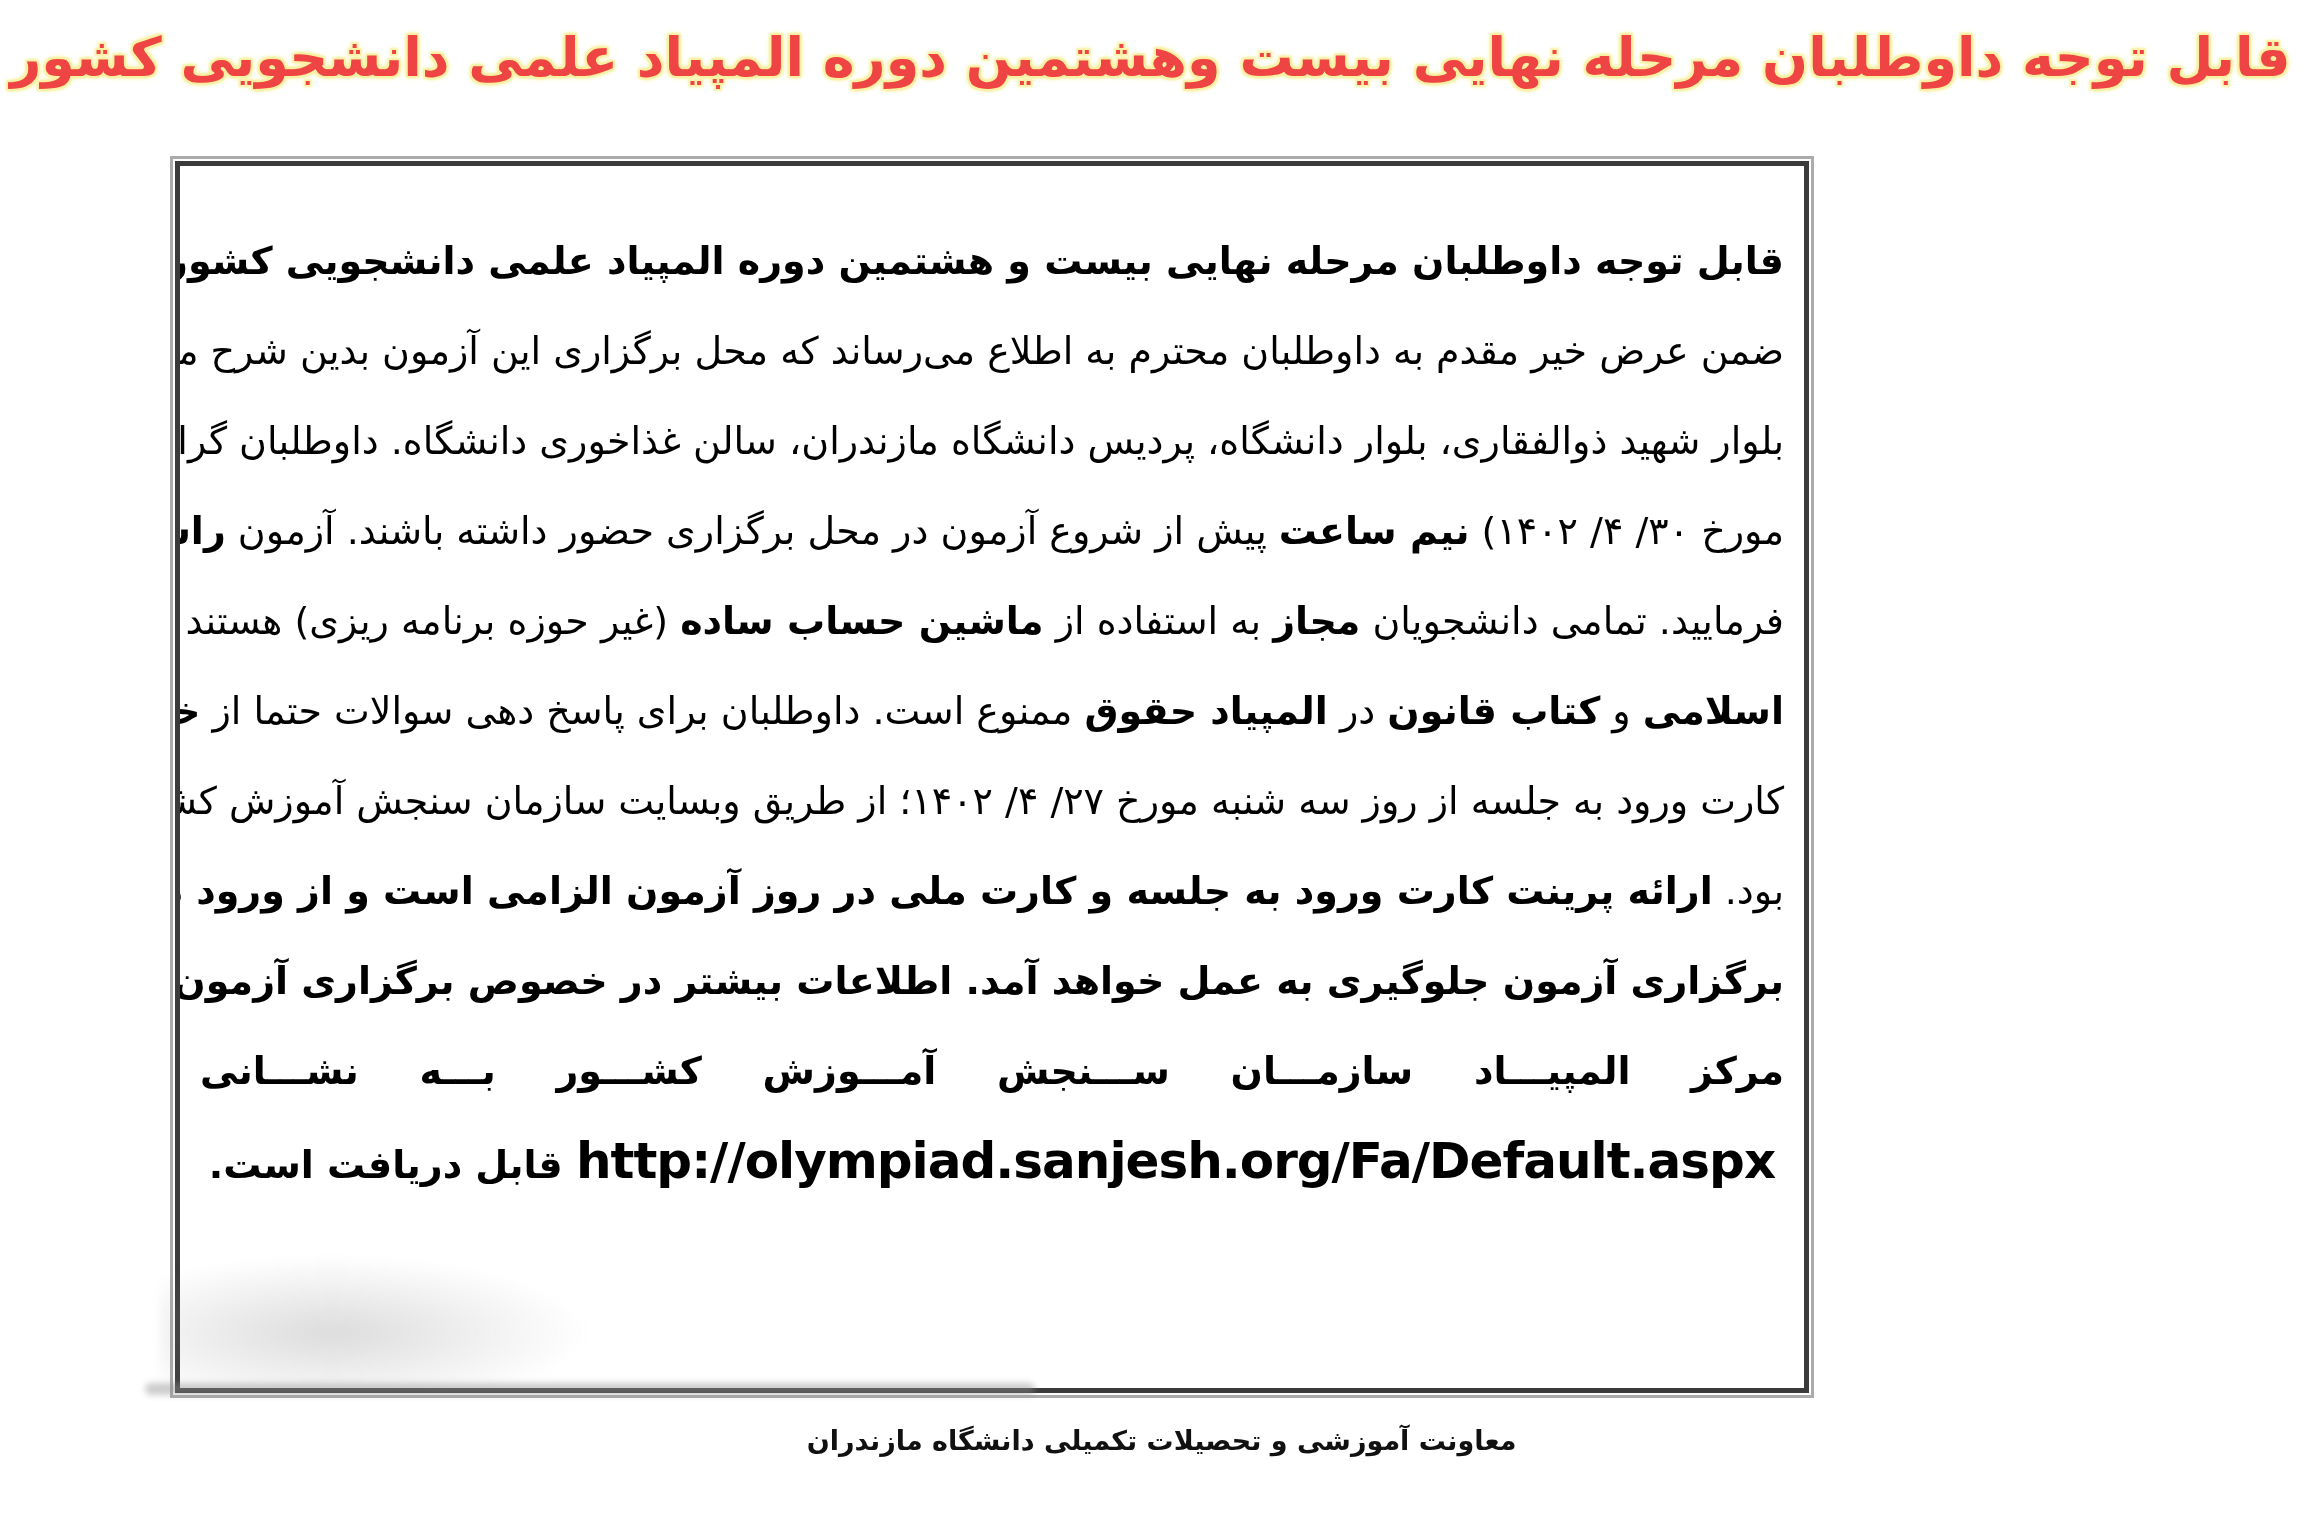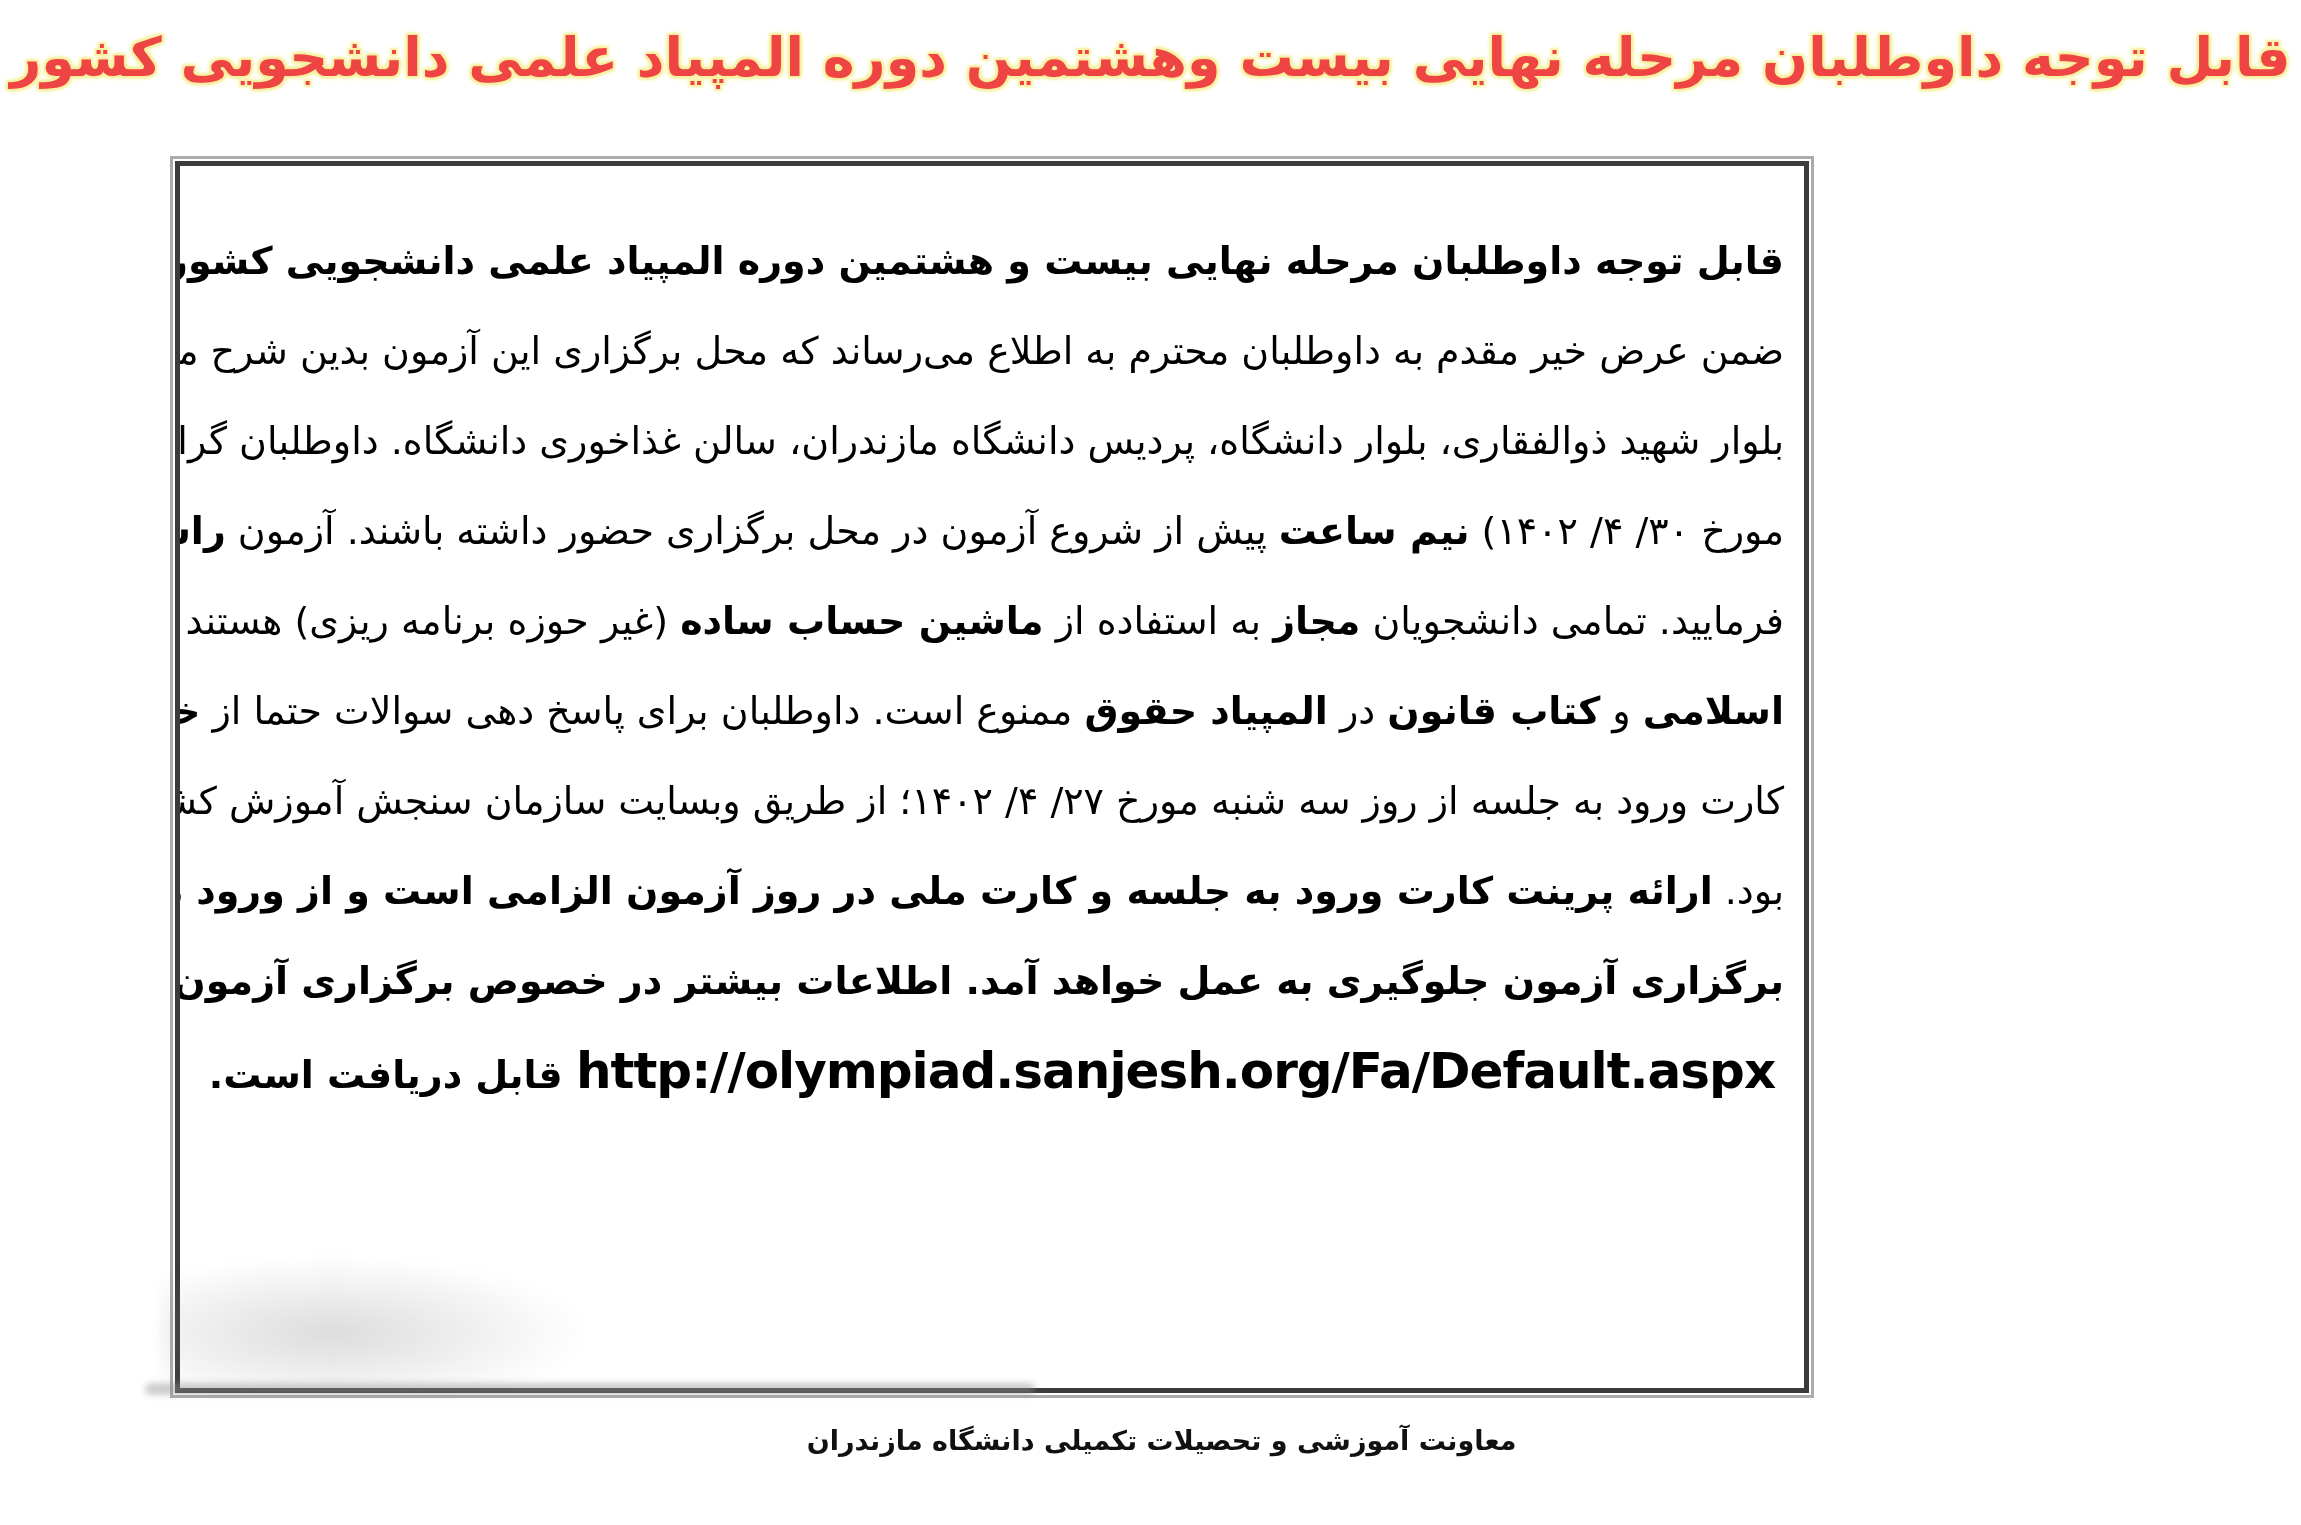--- a/index.html
+++ b/index.html
@@ -68,20 +68,21 @@
   <div class="doc-inner">
       <div class="line right"><span class="seg-b ">قابل توجه داوطلبان مرحله نهایی بیست و هشتمین دوره المپیاد علمی دانشجویی کشور:</span></div>
       <div class="line justify"><span class="">ضمن عرض خیر مقدم به داوطلبان محترم به اطلاع می‌رساند که محل برگزاری این آزمون بدین شرح می‌باشد: شهرستان بابلسر،</span></div>
       <div class="line justify"><span class="">بلوار شهید ذوالفقاری، بلوار دانشگاه، پردیس دانشگاه مازندران، سالن غذاخوری دانشگاه. داوطلبان گرامی در روز آزمون (جمعه</span></div>
       <div class="line justify"><span class="">مورخ ۳۰/ ۴/ ۱۴۰۲) </span><span class="seg-b ">نیم ساعت</span><span class=""> پیش از شروع آزمون در محل برگزاری حضور داشته باشند. آزمون </span><span class="seg-b ">راس ساعت ۸ صبح</span><span class=""> مطابق</span></div>
       <div class="line justify"><span class="">فرمایید. تمامی دانشجویان </span><span class="seg-b ">مجاز</span><span class=""> به استفاده از </span><span class="seg-b ">ماشین حساب ساده</span><span class=""> (غیر حوزه برنامه ریزی) هستند و برای </span><span class="seg-b ">المپیاد</span></div>
       <div class="line justify"><span class="seg-b ">اسلامی</span><span class=""> و </span><span class="seg-b ">کتاب قانون</span><span class=""> در </span><span class="seg-b ">المپیاد حقوق</span><span class=""> ممنوع است. داوطلبان برای پاسخ دهی سوالات حتما از </span><span class="seg-b ">خودکار آبی</span><span class=""> استفاده نمایند.</span></div>
       <div class="line justify"><span class="">کارت ورود به جلسه از روز سه شنبه مورخ ۲۷/ ۴/ ۱۴۰۲؛ از طریق وبسایت سازمان سنجش آموزش کشور در دسترس خواهد</span></div>
       <div class="line justify"><span class="">بود. </span><span class="seg-b ">ارائه پرینت کارت ورود به جلسه و کارت ملی در روز آزمون الزامی است و از ورود داوطلبان بدون کارت به حوزه</span></div>
       <div class="line justify"><span class="seg-b ">برگزاری آزمون جلوگیری به عمل خواهد آمد. اطلاعات بیشتر در خصوص برگزاری آزمون و برنامه امتحانی در سایت</span></div>
+      <div class="line justify"><span class="seg-b ">مرکز المپیـــاد سازمـــان ســـنجش آمـــوزش کشـــور بـــه نشـــانی</span></div>
       <div class="line center"><span class="seg-b seg-latin">http://olympiad.sanjesh.org/Fa/Default.aspx</span><span class="seg-b "> قابل دریافت است.</span></div>
     </div>
 </div>
 
 <div class="smudge-blob"></div>
 <div class="smudge-streak"></div>
 
 <div class="footer">معاونت آموزشی و تحصیلات تکمیلی دانشگاه مازندران</div>
 
 </body></html>

